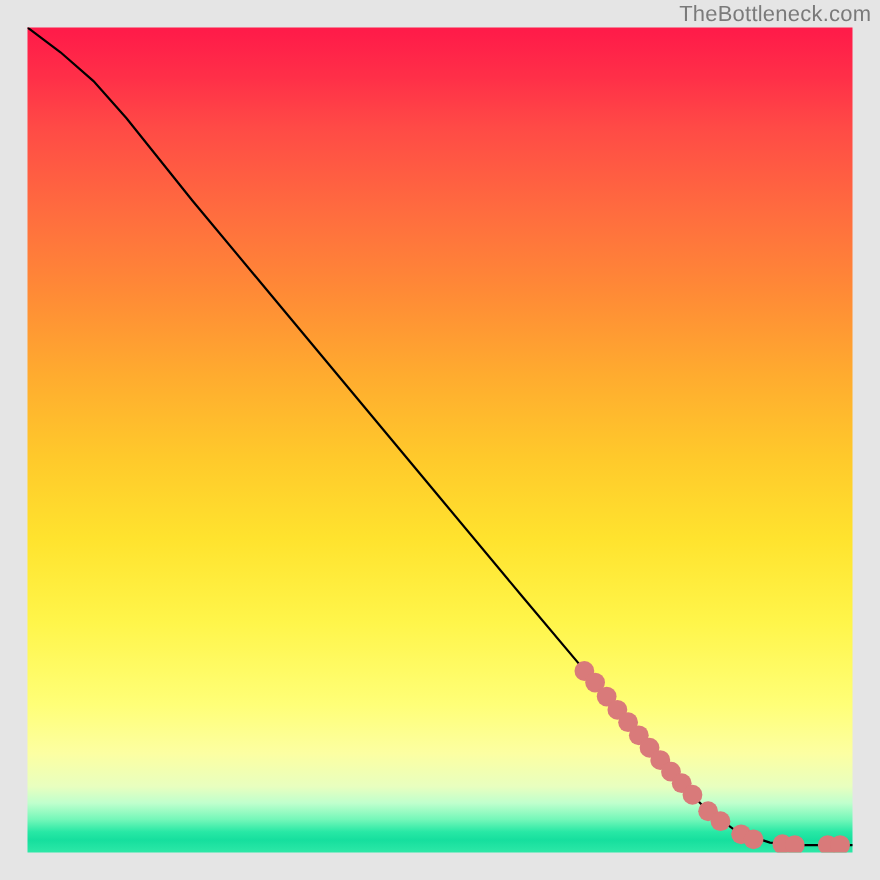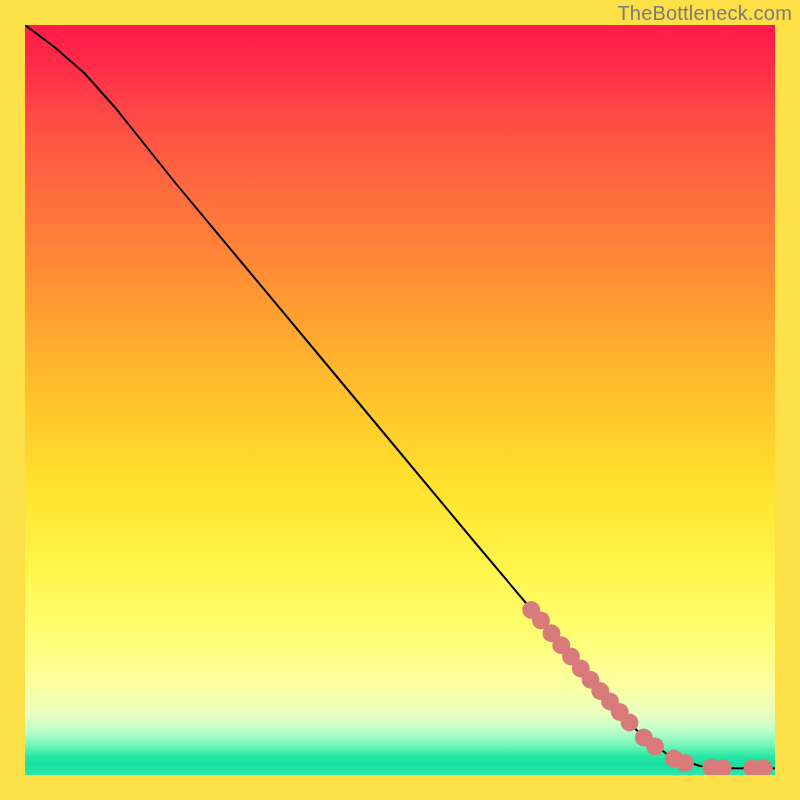--- a/index.html
+++ b/index.html
@@ -8,21 +8,21 @@
     width: 800px;
     height: 800px;
     background: #000;
     overflow: hidden;
     font-family: Arial, Helvetica, sans-serif;
   }
   .stage {
     position: relative;
     width: 800px;
     height: 800px;
-    background: #fde047;
+    background: #e5e5e5;
   }
   .plot {
     position: absolute;
     left: 25px;
     top: 25px;
     width: 750px;
     height: 750px;
     background: linear-gradient(to bottom,
       #ff1a49 0%,
       #ff2f48 6%,

